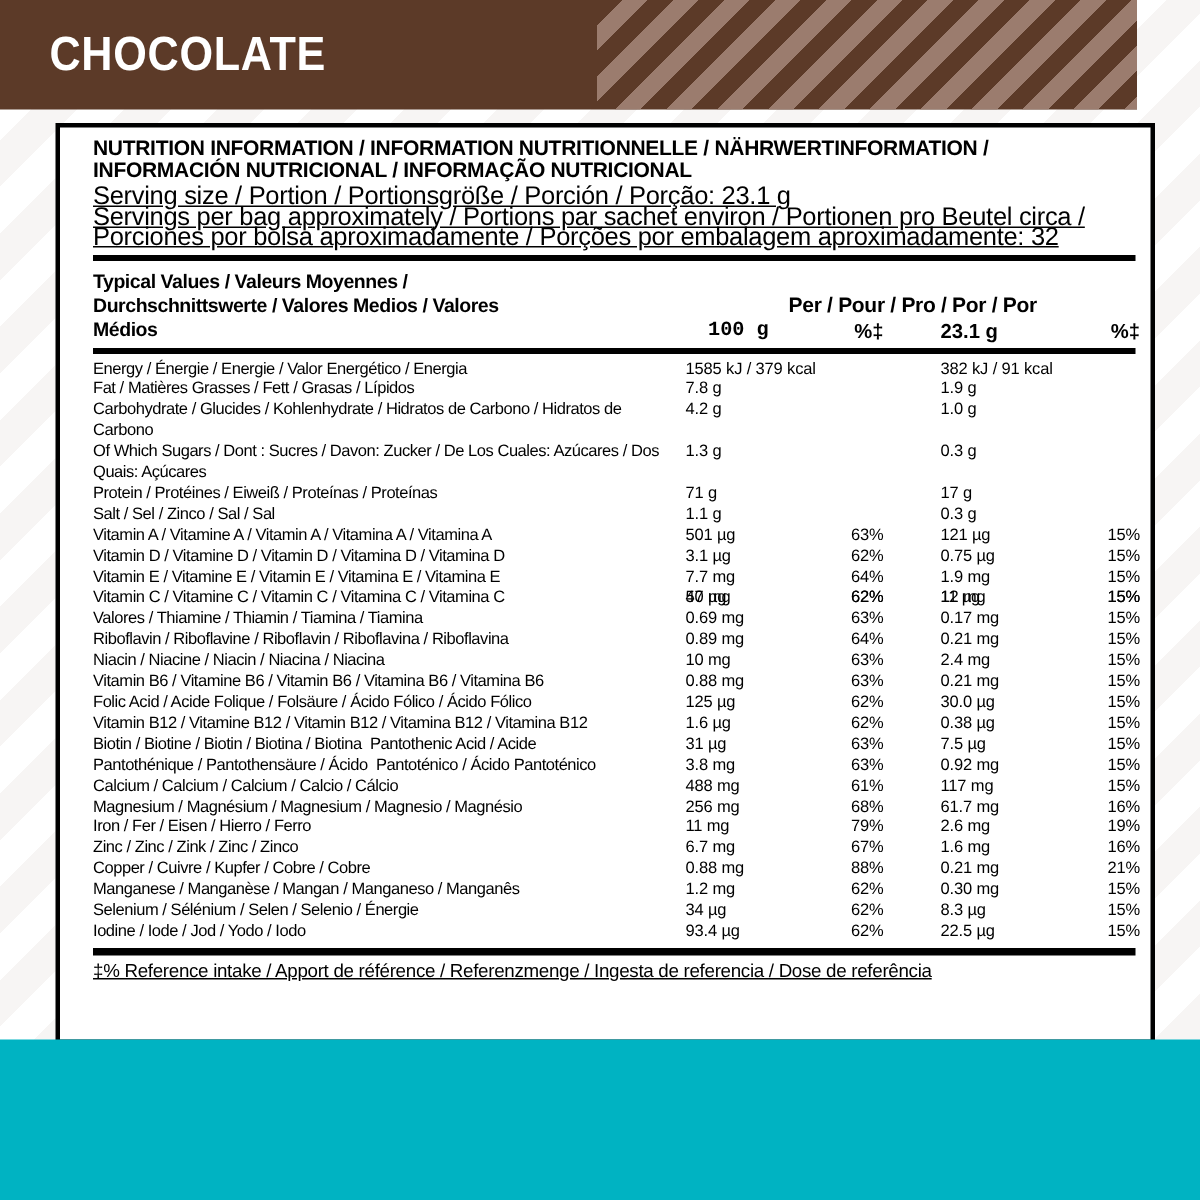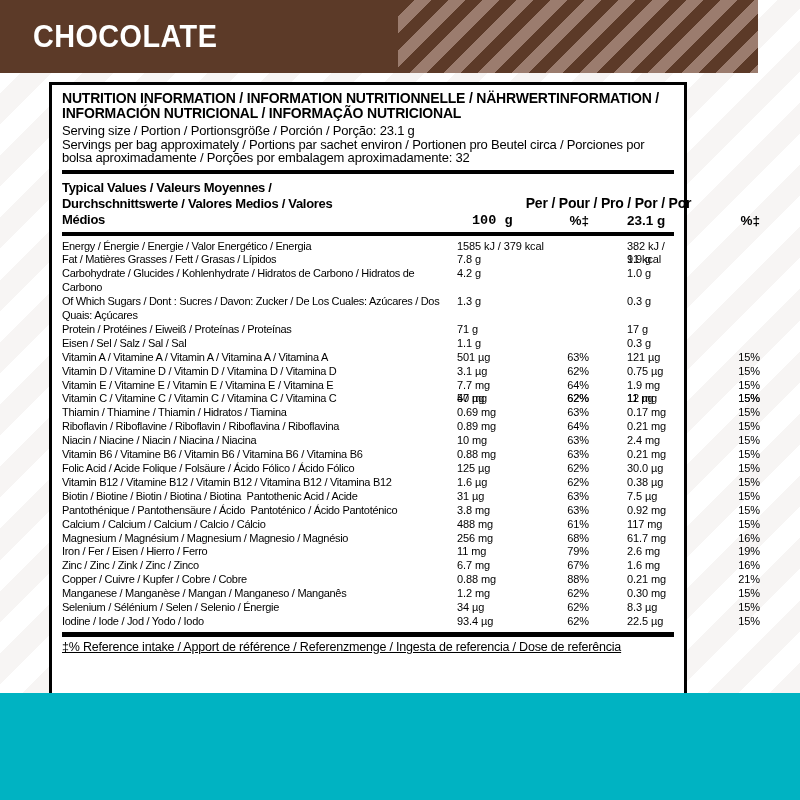--- a/index.html
+++ b/index.html
@@ -10,24 +10,24 @@
   }
   
   .flavor-bar{position:absolute;left:0;top:0;width:758px;height:73px;background:#5C3A28;overflow:hidden;}
   .flavor-stripes{position:absolute;right:0;top:0;width:360px;height:73px;
     background:repeating-linear-gradient(135deg,rgba(0,0,0,0) 0 12px,#9B7C6E 12px 24px);}
   .flavor-title{position:absolute;left:33px;top:50%;transform:translateY(-52%) scaleX(0.9);transform-origin:left center;
     color:#fff;font-size:32px;font-weight:bold;letter-spacing:0.5px;white-space:nowrap;}
   
   .teal-band{position:absolute;left:0;top:693px;width:800px;height:107px;background:#00B3C2;}
   
-  .panel{position:absolute;left:37px;top:82px;width:638px;height:614px;background:#fff;
-    border:3px solid #000;box-sizing:border-box;padding:5px 10px 0 10px;margin-left:12px;}
+  .panel{position:absolute;left:37px;top:82px;width:733px;height:614px;background:#fff;
+    border:3px solid #000;box-sizing:border-box;padding:5px 10px 0 22px;}
   .panel-title{font-weight:bold;font-size:14px;line-height:15px;letter-spacing:-0.2px;margin:1px 0 3px 0;}
-  .serving-info{font-size:13px;line-height:13.5px;letter-spacing:-0.2px;}
+  .serving-info{font-size:17px;line-height:13.5px;letter-spacing:-0.2px;text-decoration:underline;}
   .serving-info div{margin:0;}
   .rule{height:4px;background:#000;margin:5px 0 0 0;}
   .rule-mid{height:4px;background:#000;margin:2px 0 4px 0;}
   .rule-bottom{height:5px;background:#000;margin:3px 0 3px 0;}
   
   .col-header{position:relative;height:50px;margin-top:6px;font-weight:bold;}
   .typical-values{width:272px;font-size:13px;line-height:16px;letter-spacing:-0.3px;}
   .per-label{position:absolute;left:395px;top:15px;width:303px;text-align:center;font-size:14px;letter-spacing:-0.2px;white-space:nowrap;}
   .col-100g{position:absolute;left:410px;top:33px;font-size:13.5px;font-family:Liberation Mono, monospace;}
   .col-pct1{position:absolute;left:457px;top:33px;width:70px;text-align:right;font-size:13.5px;}
@@ -100,21 +100,21 @@
         <span class="v p2"></span>
       </div>
       <div class="row">
         <span class="label">Protein / Protéines / Eiweiß / Proteínas / Proteínas</span>
         <span class="v v1">71 g</span>
         <span class="v p1"></span>
         <span class="v v2">17 g</span>
         <span class="v p2"></span>
       </div>
       <div class="row">
-        <span class="label">Eisen / Sel / Salz / Sal / Sal</span>
+        <span class="label">Salt / Sel / Zinco / Sal / Sal</span>
         <span class="v v1">1.1 g</span>
         <span class="v p1"></span>
         <span class="v v2">0.3 g</span>
         <span class="v p2"></span>
       </div>
       <div class="row">
         <span class="label">Vitamin A / Vitamine A / Vitamin A / Vitamina A / Vitamina A</span>
         <span class="v v1">501 µg</span>
         <span class="v p1">63%</span>
         <span class="v v2">121 µg</span>
@@ -141,21 +141,21 @@
         <span class="v p2">15%</span>
       </div>
       <div class="row">
         <span class="label">Vitamin C / Vitamine C / Vitamin C / Vitamina C / Vitamina C</span>
         <span class="v v1">50 mg</span>
         <span class="v p1">62%</span>
         <span class="v v2">12 mg</span>
         <span class="v p2">15%</span>
       </div>
       <div class="row">
-        <span class="label">Thiamin / Thiamine / Thiamin / Hidratos / Tiamina</span>
+        <span class="label">Valores / Thiamine / Thiamin / Tiamina / Tiamina</span>
         <span class="v v1">0.69 mg</span>
         <span class="v p1">63%</span>
         <span class="v v2">0.17 mg</span>
         <span class="v p2">15%</span>
       </div>
       <div class="row">
         <span class="label">Riboflavin / Riboflavine / Riboflavin / Riboflavina / Riboflavina</span>
         <span class="v v1">0.89 mg</span>
         <span class="v p1">64%</span>
         <span class="v v2">0.21 mg</span>

